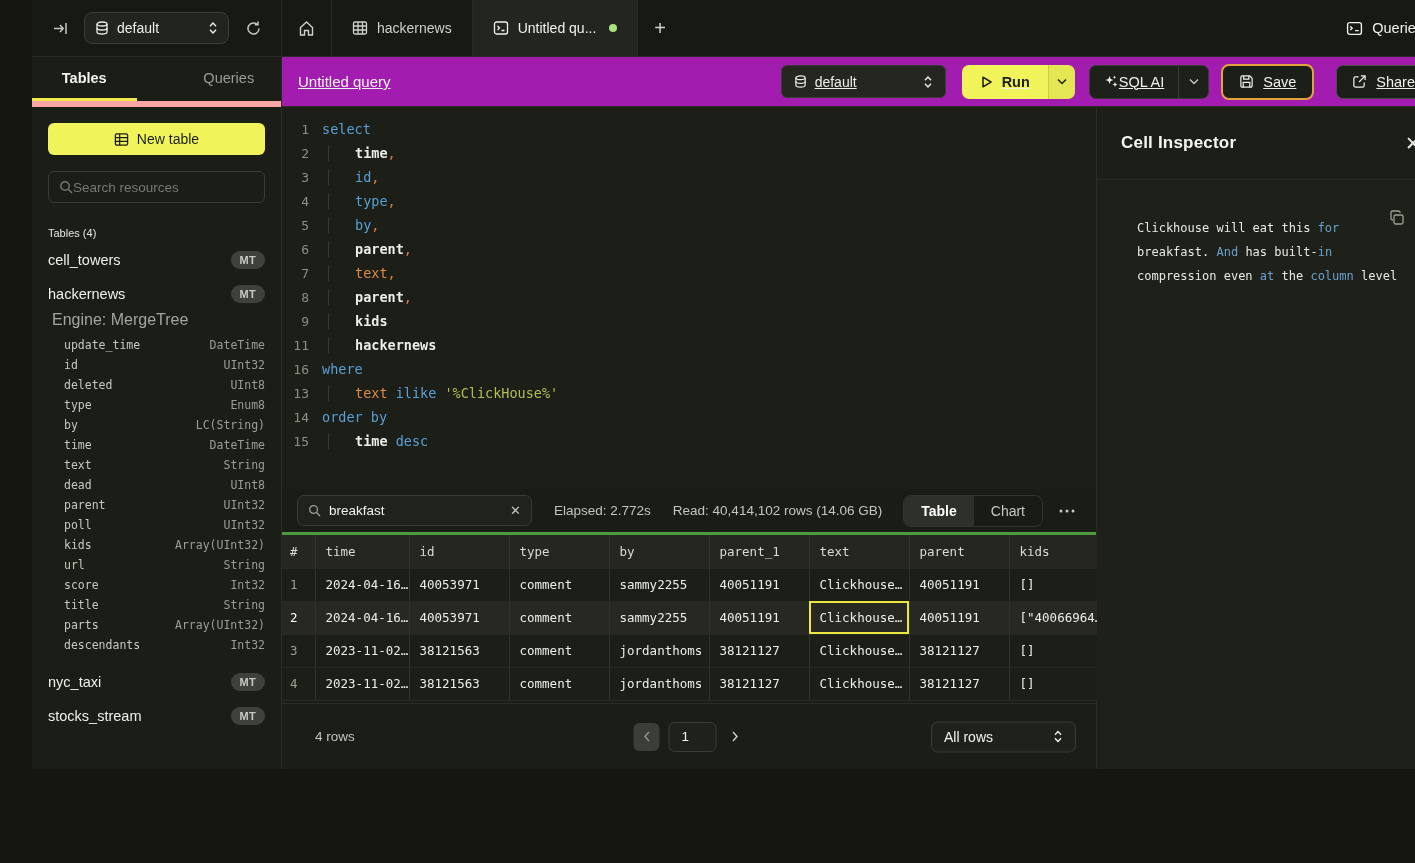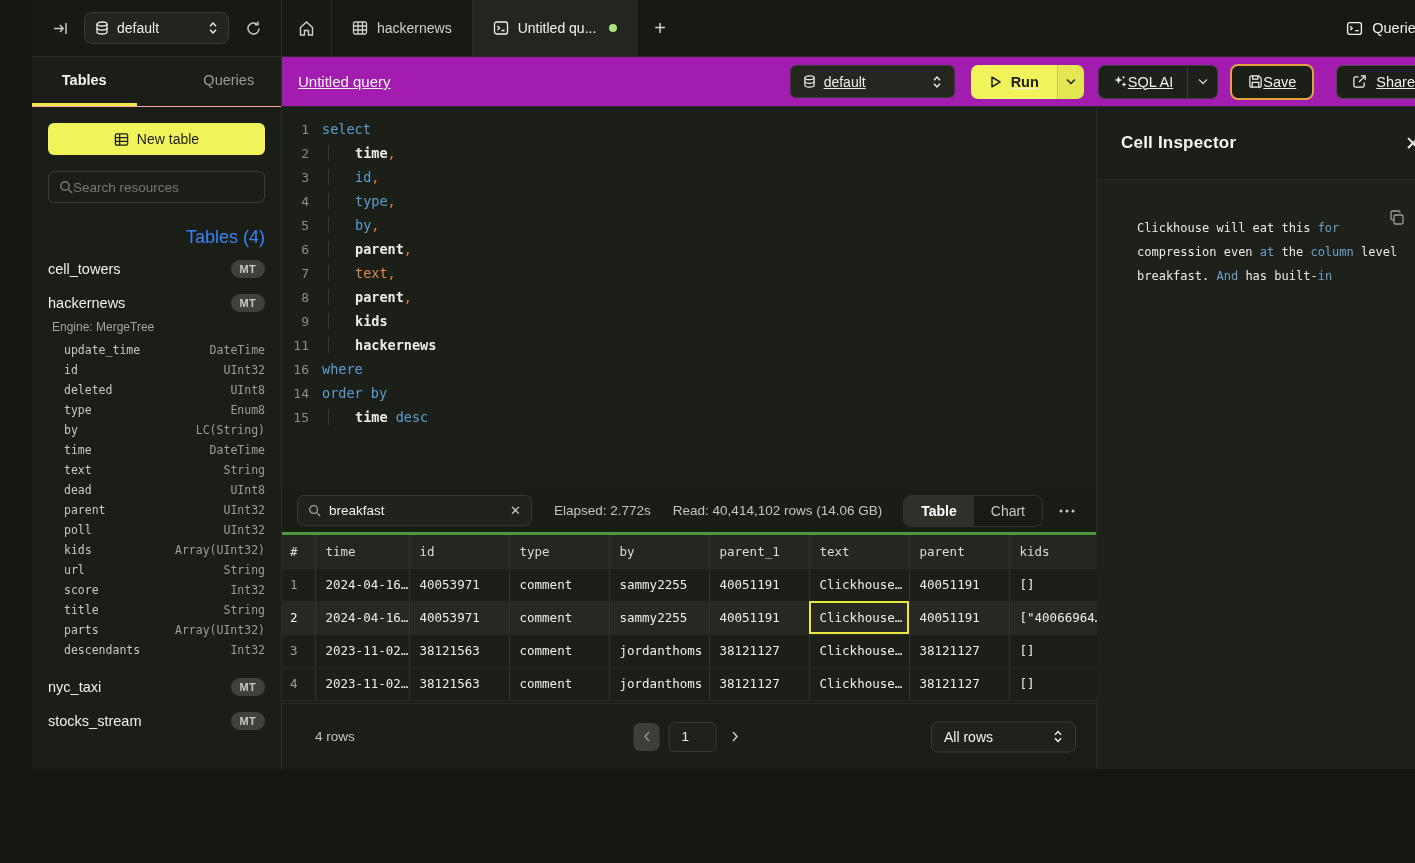--- a/index.html
+++ b/index.html
@@ -19,51 +19,51 @@
   .dot { width:8px; height:8px; border-radius:50%; background:#a9e37e; margin-left:4px; }
   .plus-tab { display:flex; align-items:center; padding:0 16px; font-size:20px; color:#cfd2cb; cursor:pointer; }
   .tb-spacer { flex:1; }
   .queries-btn { display:flex; align-items:center; gap:9px; padding:0 24px; color:#f0f1ed; font-size:14.5px; cursor:pointer; }
 
   
   .lower { flex:1; display:flex; min-height:0; }
 
   
   .sidebar { width:250px; flex:none; background:#1b1d17; border-right:1px solid #2a2c25; display:flex; flex-direction:column; overflow:hidden; }
-  .side-tabs { height:50px; flex:none; display:flex; border-bottom:1px solid #fca5a5;gap:40px; }
+  .side-tabs { height:50px; flex:none; display:flex; border-bottom:6px solid #fca5a5;gap:40px; }
   .side-tab { flex:1; display:flex; align-items:center; justify-content:center; font-size:14.5px; color:#9b9e96; cursor:pointer; border-bottom:3px solid transparent; }
   .side-tab.active { color:#f2f3ee; font-weight:bold; border-bottom-color:#f1e94a; }
   .new-table { margin:16px 16px 0 16px; height:32px; flex:none; display:flex; align-items:center; justify-content:center; gap:8px; background:#f1f35b; color:#1d1f17; border:none; border-radius:6px; font-size:14px; font-family:inherit; cursor:pointer; }
   .side-search { margin:16px 16px 0 16px; height:32px; flex:none; display:flex; align-items:center; gap:0; padding:0 10px; border:1px solid #3a3c36; border-radius:6px; color:#767a72; }
   .side-search input { flex:1; background:transparent; border:none; outline:none; color:#e8eae3; font-size:13.5px; font-family:inherit; min-width:0; }
   .side-search input::placeholder { color:#767a72; }
-  .section-label { margin:24px 16px 2px 16px; font-size:18px; color:#3b82f6;text-align:right; }
+  .section-label { margin:24px 16px 2px 16px; font-size:11px; color:#e5e5e5; }
   .tbl-item { display:flex; align-items:center; justify-content:space-between; padding:0 16px; height:30px; margin-top:4px; cursor:pointer; }
   .tbl-item .tname { font-size:14.5px; color:#eef0ea; }
   .mt-badge { background:#3f413c; color:#c6c9c1; font-size:11px; font-weight:bold; padding:3px 9px; border-radius:10px; letter-spacing:.3px; }
-  .engine-line { padding:2px 16px 6px 20px; font-size:12px; color:#a3a69e; }
+  .engine-line { padding:2px 16px 6px 20px; font-size:16px; color:#a3a69e; }
   .col-row { display:flex; justify-content:space-between; align-items:center; height:20px; padding:0 16px 0 32px; font-family:"DejaVu Sans Mono", monospace; font-size:11.5px; cursor:pointer; }
   .col-row .col-name { color:#c6c9c1; }
   .col-row .col-type { color:#9b9e96; }
   .gap8 { height:8px; flex:none; }
 
   
   .right-col { flex:1; display:flex; flex-direction:column; min-width:0; }
   .toolbar { height:50px; flex:none; display:flex; align-items:center; padding:0 16px; border-bottom:1px solid #2a2c25; background:#a21caf;text-decoration:underline; }
   .qtitle { font-size:15px; color:#f2f3ee; }
   .toolbar .spring { flex:1; }
   .tb-db { width:165px; height:33px; display:flex; align-items:center; gap:8px; padding:0 12px; background:#24261f; border:1px solid #3a3c36; border-radius:6px; font-size:14px; color:#eceee8; margin-right:16px; cursor:pointer; }
   .tb-db .spacer { flex:1; }
   .run-btn { display:flex; height:34px; border-radius:7px; overflow:hidden; margin-right:14px; cursor:pointer; }
   .run-main { display:flex; align-items:center; gap:9px; padding:0 18px; background:#f1f35b; color:#1d1f17; font-size:14.5px; font-weight:bold; }
   .run-caret { width:27px; display:flex; align-items:center; justify-content:center; background:#e4e654; color:#1d1f17; border-left:1px solid #c9cb49; }
   .sqlai-btn { display:flex; align-items:center; height:34px; background:#1e201a; border:1px solid #3a3c36; border-radius:7px; margin-right:12px; color:#f0f1ed; font-size:14.5px; cursor:pointer; }
   .sqlai-main { display:flex; align-items:center; padding:0 14px; }
   .sqlai-caret { width:30px; align-self:stretch; display:flex; align-items:center; justify-content:center; border-left:1px solid #3a3c36; color:#c6c9c1; }
-  .save-btn { display:flex; align-items:center; height:36px; padding:0 16px; background:#1c1e18; border:2px solid #e2a33c; border-radius:8px; color:#f0f1ed; font-size:14.5px; margin-right:22px; cursor:pointer;justify-content:space-between; }
+  .save-btn { display:flex; align-items:center; gap:9px; height:36px; padding:0 16px; background:#1c1e18; border:2px solid #e2a33c; border-radius:8px; color:#f0f1ed; font-size:14.5px; margin-right:22px; cursor:pointer;justify-content:space-between; }
   .share-btn { display:flex; align-items:center; gap:9px; height:34px; padding:0 15px; background:#1c1e18; border:1px solid #4a4c46; border-radius:7px; color:#f0f1ed; font-size:14.5px; cursor:pointer; }
 
   .work { flex:1; display:flex; min-height:0; }
   .main { width:815px; flex:none; display:flex; flex-direction:column; border-right:1px solid #2a2c25; background:#1c1e18; min-height:0; }
 
   
   .editor { height:382px; flex:none; padding-top:10px; overflow:hidden; cursor:text; }
   .code-line { display:flex; align-items:center; height:24px; font-family:"DejaVu Sans Mono", monospace; font-size:13.5px; }
   .ln { width:27px; flex:none; text-align:right; color:#8b8e85; font-size:13px; }
   .code { margin-left:13px; white-space:pre; }
@@ -439,20 +439,24 @@
                 <span class="ln">9</span>
                 <span class="code indent"><span class="tk-id">kids</span></span>
               </div>
               <div class="code-line">
                 <span class="ln">11</span>
                 <span class="code indent"><span class="tk-id">hackernews</span></span>
               </div>
               <div class="code-line">
                 <span class="ln">16</span>
                 <span class="code"><span class="tk-kw">where</span></span>
+              </div>
+              <div class="code-line">
+                <span class="ln">13</span>
+                <span class="code indent"><span class="tk-fn">text</span><span class="tk-sp"> </span><span class="tk-kw">ilike</span><span class="tk-sp"> </span><span class="tk-str">'%ClickHouse%'</span></span>
               </div>
               <div class="code-line">
                 <span class="ln">14</span>
                 <span class="code"><span class="tk-kw">order by</span></span>
               </div>
               <div class="code-line">
                 <span class="ln">15</span>
                 <span class="code indent"><span class="tk-id">time</span><span class="tk-sp"> </span><span class="tk-kw">desc</span></span>
               </div>
             </div>
@@ -583,22 +587,22 @@
           </div>
           <div class="insp-body">
             <span class="copy-btn">
               <svg width="16" height="16" viewBox="0 0 16 16" fill="none" stroke="currentColor" stroke-width="1.3">
                   <rect x="5" y="5" width="9" height="9" rx="1.5"></rect>
                   <path d="M11 3V2.5A1.5 1.5 0 0 0 9.5 1h-6A1.5 1.5 0 0 0 2 2.5v6A1.5 1.5 0 0 0 3.5 10H4"></path>
                 </svg>
             </span>
             <div class="insp-text" id="inspector-text">
                 <div class="insp-line"><span>Clickhouse will eat this </span><span class="insp-kw">for</span></div>
+                <div class="insp-line"><span>breakfast. </span><span class="insp-kw">And</span><span> has built-</span><span class="insp-kw">in</span></div>
                 <div class="insp-line"><span>compression even </span><span class="insp-kw">at</span><span> the </span><span class="insp-kw">column</span><span> level</span></div>
-                <div class="insp-line"><span>breakfast. </span><span class="insp-kw">And</span><span> has built-</span><span class="insp-kw">in</span></div>
               </div>
           </div>
         </div>
       </div>
 
     </div>
   </div>
 </div>
 
 </body></html>

